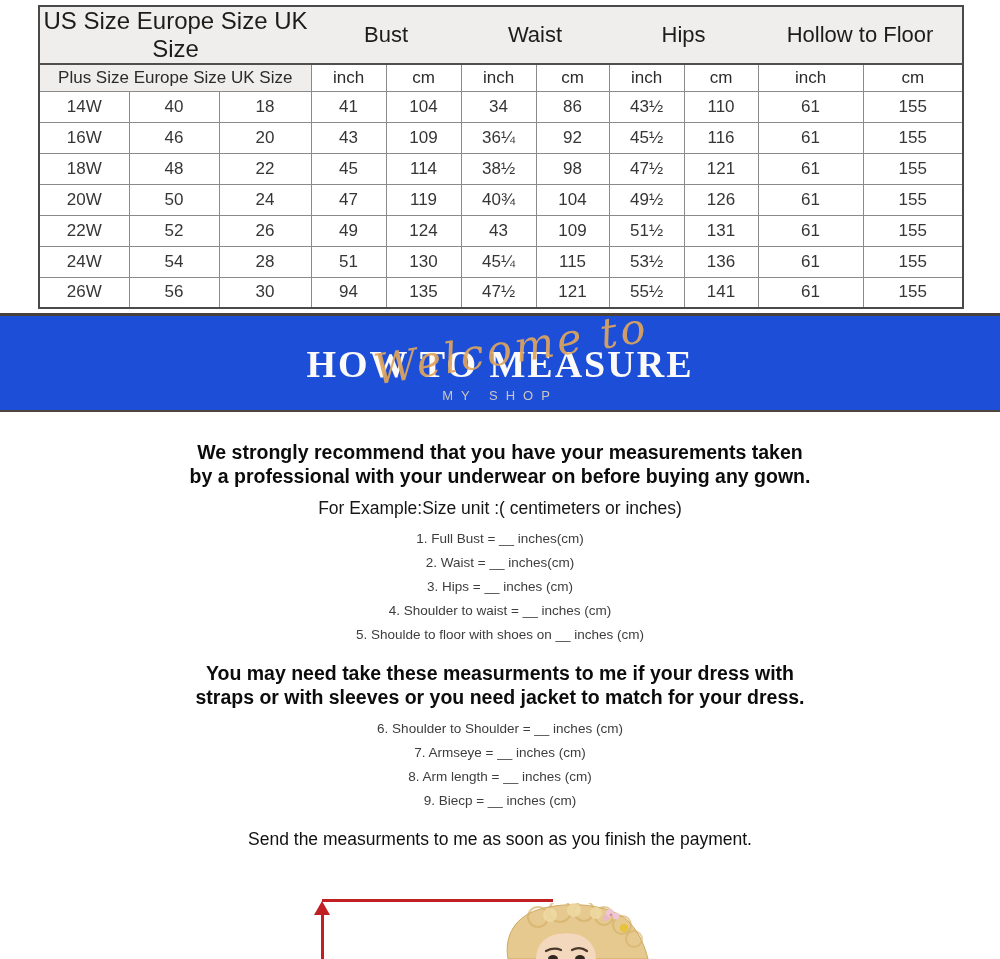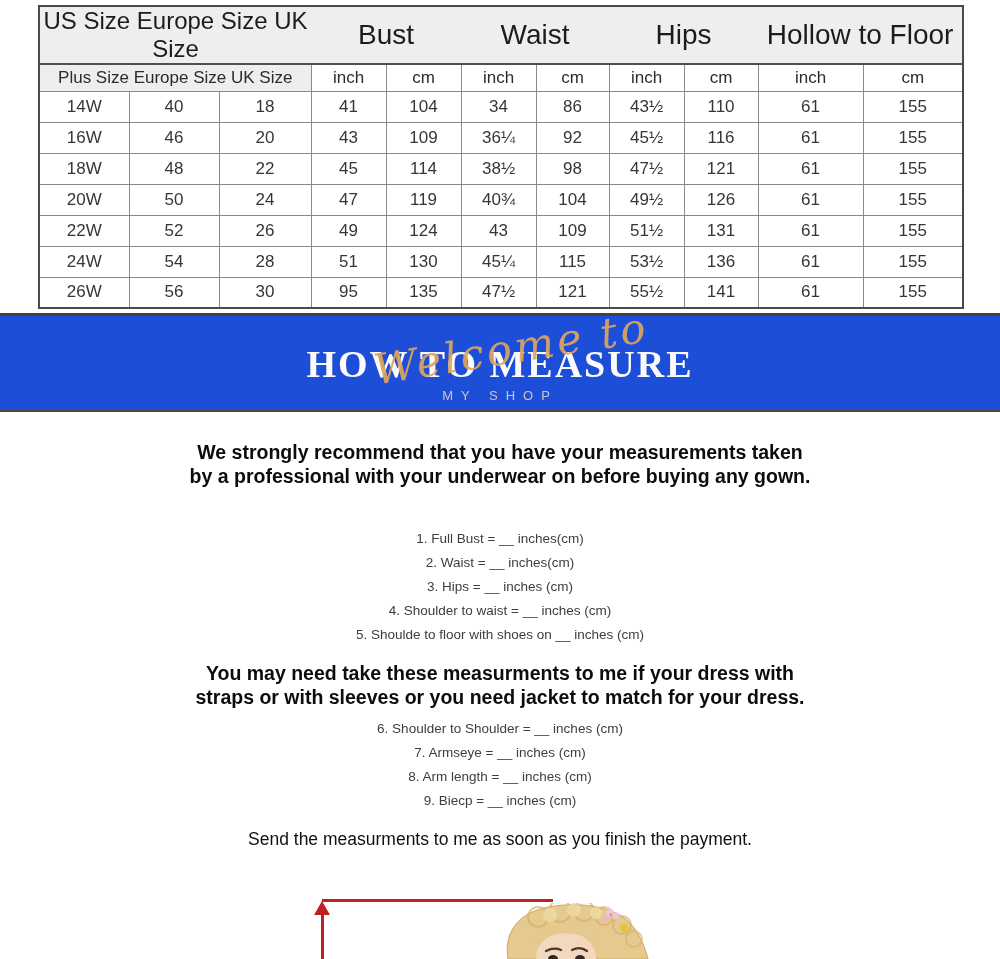--- a/index.html
+++ b/index.html
@@ -13,21 +13,21 @@
   
   .size-table {
     position:absolute; left:38px; top:5px; width:924px;
     border-collapse:collapse; table-layout:fixed;
     background:#fff; border:2px solid #4a4a4a; color:#2b2b2b;
   }
   .size-table th, .size-table td {
     border:1px solid #8a8a8a; text-align:center; font-weight:normal; padding:0;
   }
   .size-table thead .row1 th {
-    background:#f0eeec; height:52px; font-size:28px; color:#1c1c1c;
+    background:#f0eeec; height:52px; font-size:22px; color:#1c1c1c;
     border-left:0; border-right:0; border-bottom:2px solid #4f4f4f;
   }
   .size-table thead .row1 th.lbl { font-size:24px; }
   .size-table thead .row2 th { height:27px; font-size:17px; background:#ffffff; }
   .size-table thead .row2 th.lbl2 { background:#f0eeec; font-size:17px; }
   .size-table tbody td { height:31px; font-size:17px; color:#363636; background:#fff; }
 
   
   .banner {
     position:absolute; left:0; top:313px; width:1000px; height:99px;
@@ -185,21 +185,21 @@
           <td>115</td>
           <td>53½</td>
           <td>136</td>
           <td>61</td>
           <td>155</td>
         </tr>
         <tr>
           <td>26W</td>
           <td>56</td>
           <td>30</td>
-          <td>95</td>
+          <td>94</td>
           <td>135</td>
           <td>47½</td>
           <td>121</td>
           <td>55½</td>
           <td>141</td>
           <td>61</td>
           <td>155</td>
         </tr>
       </tbody>
   </table>
@@ -208,20 +208,21 @@
     <h1 class="banner-title">HOW TO MEASURE</h1>
     <div class="banner-script">Welcome to</div>
     <div class="banner-subtitle">MY SHOP</div>
   </div>
 
   <div class="tblock bold-para para1">
     <div>We strongly recommend that you have your measurements taken</div>
     <div>by a professional with your underwear on before buying any gown.</div>
   </div>
 
+  <div class="tblock example-line">For Example:Size unit :( centimeters or inches)</div>
 
   <ul class="tblock measure-list list1">
     <li>1. Full Bust = __ inches(cm)</li>
     <li>2. Waist = __ inches(cm)</li>
     <li>3. Hips = __ inches (cm)</li>
     <li>4. Shoulder to waist = __ inches (cm)</li>
     <li>5. Shoulde to floor with shoes on __ inches (cm)</li>
   </ul>
 
   <div class="tblock bold-para para2">

